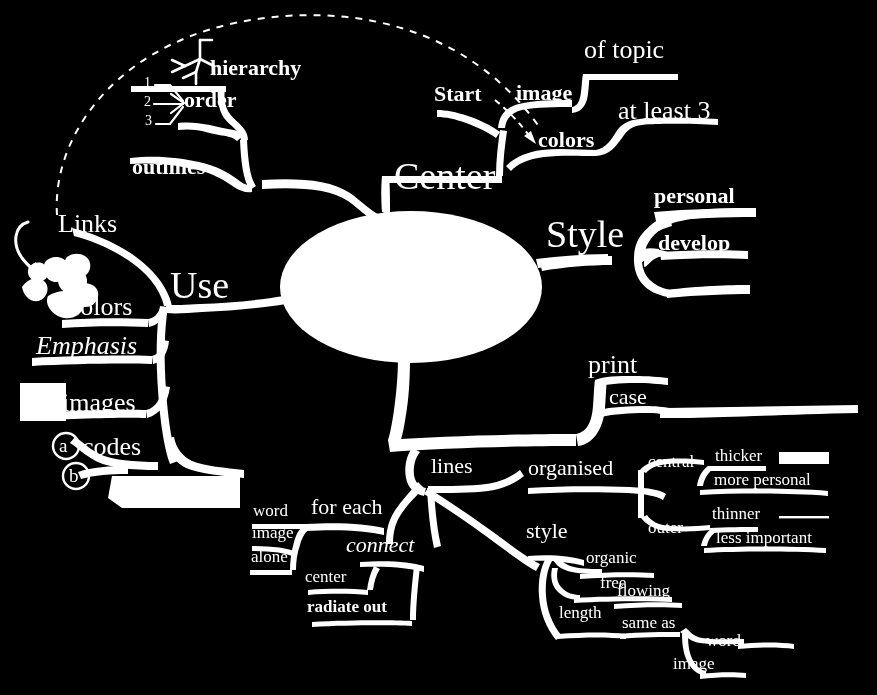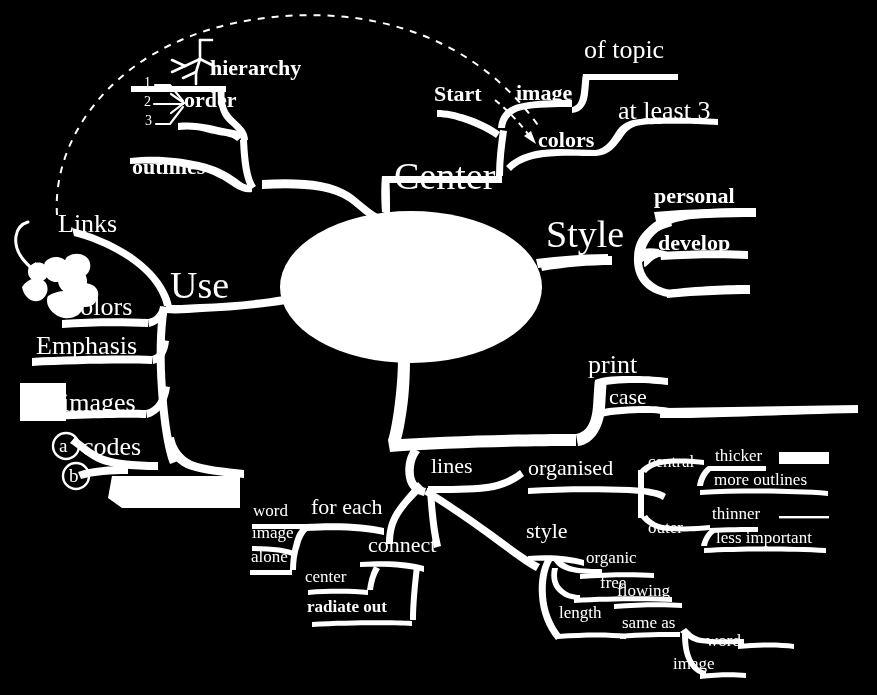--- a/index.html
+++ b/index.html
@@ -26,21 +26,21 @@
     height: 695px;
   }
   .lbl {
     position: absolute;
     color: #ffffff;
     white-space: nowrap;
     line-height: 1;
     font-family: "Liberation Serif", serif;
   }
   .b { font-weight: bold; }
-  .i { }
+  .i { font-style: italic; }
   
   .s-xxl { font-size: 38px; }
   .s-lg  { font-size: 26px; }
   .s-md  { font-size: 22px; }
   .s-sm  { font-size: 19px; }
   .s-xs  { font-size: 17px; }
   .num { font-size: 14px; font-family: "Liberation Serif", serif; }
 </style>
 </head>
 <body>
@@ -294,28 +294,28 @@
   <div class="lbl s-lg" style="left:588px; top:352px;">print</div>
   <div class="lbl s-md" style="left:609px; top:386px;">case</div>
 
   <div class="lbl s-md" style="left:431px; top:455px;">lines</div>
 
   <div class="lbl s-md" style="left:311px; top:496px;">for each</div>
   <div class="lbl s-xs" style="left:253px; top:502px;">word</div>
   <div class="lbl s-xs" style="left:252px; top:524px;">image</div>
   <div class="lbl s-xs" style="left:251px; top:548px;">alone</div>
 
-  <div class="lbl s-md" style="left:368px; top:534px;">connect</div>
+  <div class="lbl s-md" style="left:346px; top:534px;font-style:italic;">connect</div>
   <div class="lbl s-xs" style="left:305px; top:568px;">center</div>
   <div class="lbl s-xs" style="left:307px; top:598px;font-weight:bold;">radiate out</div>
 
   <div class="lbl s-md" style="left:528px; top:457px;">organised</div>
   <div class="lbl s-xs" style="left:648px; top:453px;">central</div>
   <div class="lbl s-xs" style="left:715px; top:447px;">thicker</div>
-  <div class="lbl s-xs" style="left:714px; top:471px;">more outlines</div>
+  <div class="lbl s-xs" style="left:714px; top:471px;">more personal</div>
   <div class="lbl s-xs" style="left:648px; top:519px;">outer</div>
   <div class="lbl s-xs" style="left:712px; top:505px;">thinner</div>
   <div class="lbl s-xs" style="left:716px; top:529px;">less important</div>
 
   <div class="lbl s-md" style="left:526px; top:520px;">style</div>
   <div class="lbl s-xs" style="left:586px; top:549px;">organic</div>
   <div class="lbl s-xs" style="left:576px; top:574px;margin-left:24px;">free</div>
   <div class="lbl s-xs" style="left:617px; top:582px;">flowing</div>
   <div class="lbl s-xs" style="left:559px; top:604px;">length</div>
   <div class="lbl s-xs" style="left:622px; top:614px;">same as</div>

